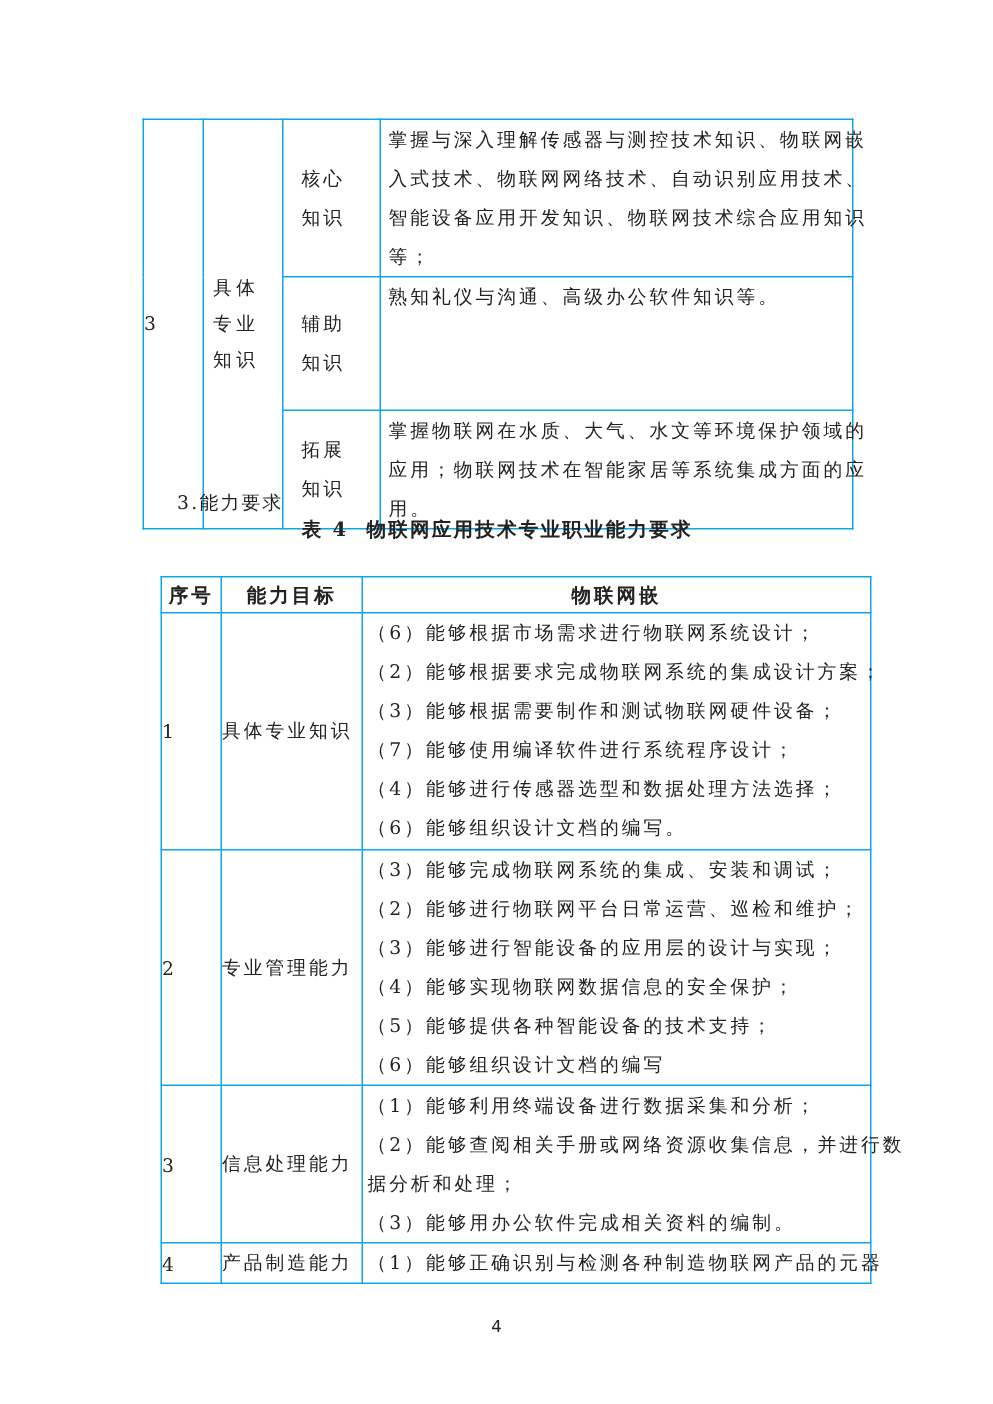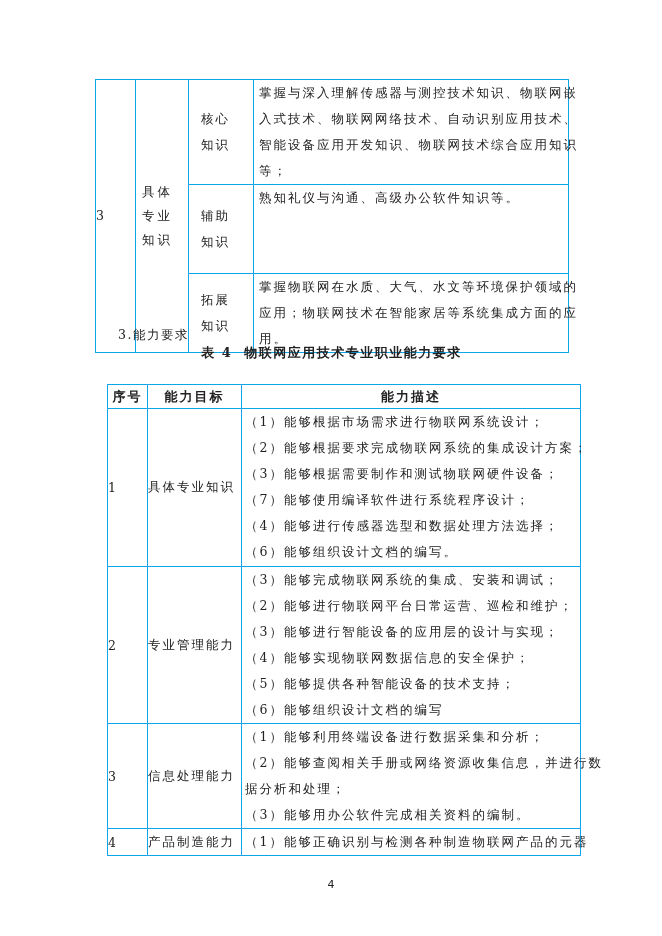--- a/index.html
+++ b/index.html
@@ -72,28 +72,28 @@
 <table class="t2">
   <colgroup>
     <col style="width:40px">
     <col style="width:94px">
     <col style="width:339px">
   </colgroup>
   <tbody>
       <tr>
     <th>序号</th>
     <th>能力目标</th>
-    <th>能力描述</th>
+    <th>物联网嵌</th>
   </tr>
 
   <tr style="height:158px">
     <td class="c-center">1</td>
     <td class="c-center">具体专业知识</td>
     <td class="desc">
-      <span class="line">（1）能够根据市场需求进行物联网系统设计；</span>
+      <span class="line">（6）能够根据市场需求进行物联网系统设计；</span>
       <span class="line">（2）能够根据要求完成物联网系统的集成设计方案；</span>
       <span class="line">（3）能够根据需要制作和测试物联网硬件设备；</span>
       <span class="line">（7）能够使用编译软件进行系统程序设计；</span>
       <span class="line">（4）能够进行传感器选型和数据处理方法选择；</span>
       <span class="line">（6）能够组织设计文档的编写。</span>
     </td>
   </tr>
 
   <tr style="height:157px">
     <td class="c-center">2</td>

